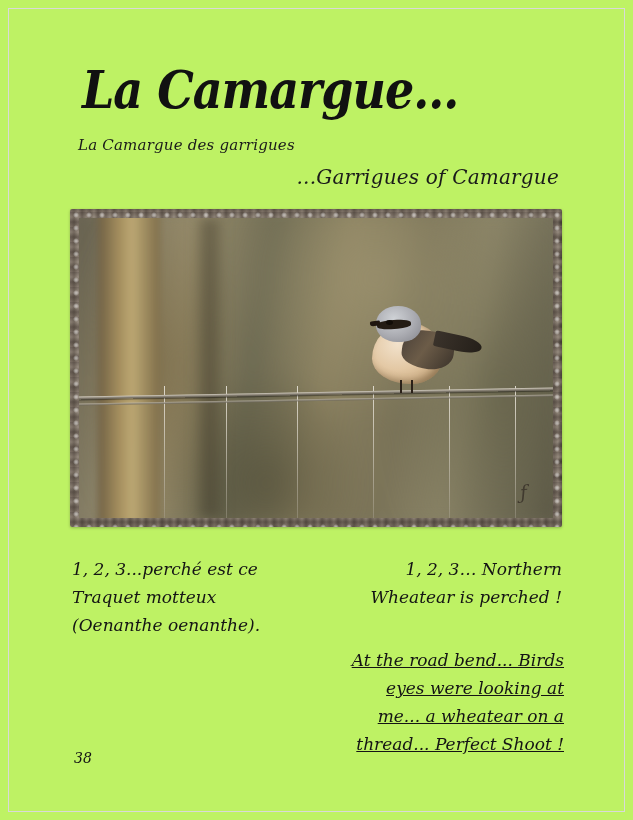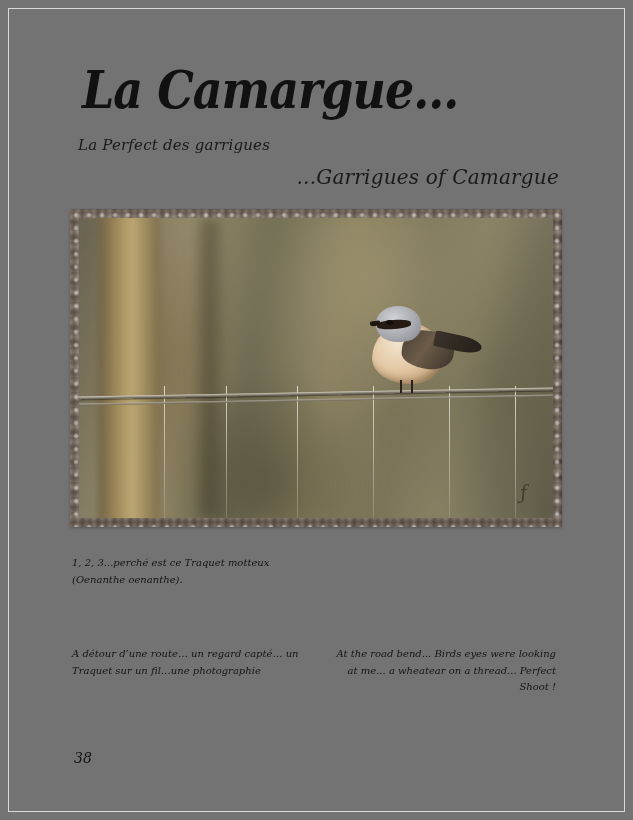--- a/index.html
+++ b/index.html
@@ -11,21 +11,21 @@
     width: 633px;
     height: 820px;
     overflow: hidden;
     font-family: "DejaVu Serif", serif;
     color: #1a1a1a;
   }
   .page {
     position: relative;
     width: 633px;
     height: 820px;
-    background: #737373;
+    background: #bef264;
     box-sizing: border-box;
   }
   .page-frame {
     position: absolute;
     left: 8px;
     top: 8px;
     right: 8px;
     bottom: 8px;
     border: 1px solid #d9d9d9;
     pointer-events: none;
@@ -284,48 +284,48 @@
     font-size: 19px;
     opacity: 0.85;
     transform: rotate(-6deg);
   }
 
   
   .cap {
     position: absolute;
     font-family: "DejaVu Serif", serif;
     font-style: italic;
-    font-size: 10px;
+    font-size: 17px;
     line-height: 1.65;
     color: #141414;
   }
   .cap-fr-1 { left: 72px; top: 555px; width: 228px; text-align: left; }
   .cap-en-1 { left: 342px; top: 555px; width: 220px; text-align: right; }
   .cap-fr-2 { left: 72px; top: 646px; width: 230px; text-align: left; }
-  .cap-en-2 { left: 332px; top: 646px; width: 224px; text-align: right; }
+  .cap-en-2 { left: 340px; top: 646px; width: 224px; text-align: right; text-decoration: underline; }
 
   .page-number {
     position: absolute;
     left: 74px;
     top: 750px;
     font-family: "DejaVu Serif", serif;
     font-style: italic;
     font-size: 14px;
     color: #141414;
   }
 </style>
 </head>
 <body>
 
 <div class="page">
   <div class="page-frame"></div>
 
   <div class="title">La Camargue...</div>
 
-  <div class="subtitle-fr">La Perfect des garrigues</div>
+  <div class="subtitle-fr">La Camargue des garrigues</div>
 
   <div class="subtitle-en">...Garrigues of Camargue</div>
 
   <div class="photo-wrap">
     <div class="photo">
       <div class="bg"></div>
       <div class="bg2"></div>
       <div class="post"></div>
       <div class="post2"></div>
 
@@ -349,17 +349,17 @@
         <div class="beak"></div>
         <div class="leg"></div>
         <div class="leg l2"></div>
       </div>
 
       <div class="signature">ƒ</div>
     </div>
   </div>
 
   <div class="cap cap-fr-1">1, 2, 3...perché est ce Traquet motteux (Oenanthe oenanthe).</div>
-  <div class="cap cap-fr-2">A détour d’une route… un regard capté… un Traquet sur un fil…une photographie</div>
+  <div class="cap cap-en-1">1, 2, 3… Northern Wheatear is perched !</div>
   <div class="cap cap-en-2">At the road bend... Birds eyes were looking at me... a wheatear  on a thread... Perfect Shoot !</div>
 
   <div class="page-number">38</div>
 </div>
 
 </body></html>

